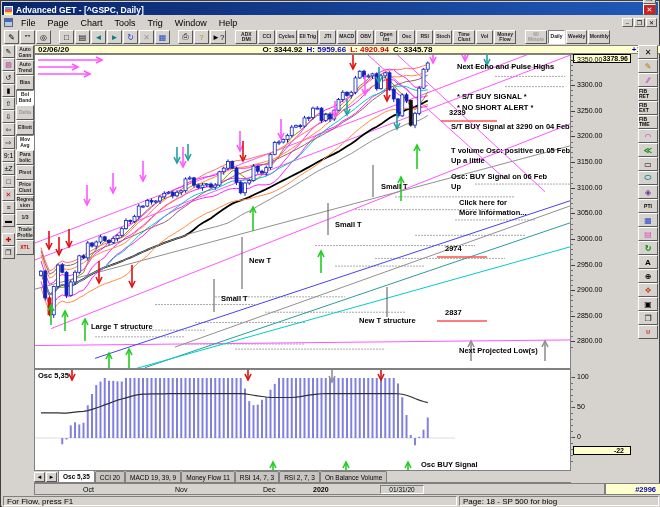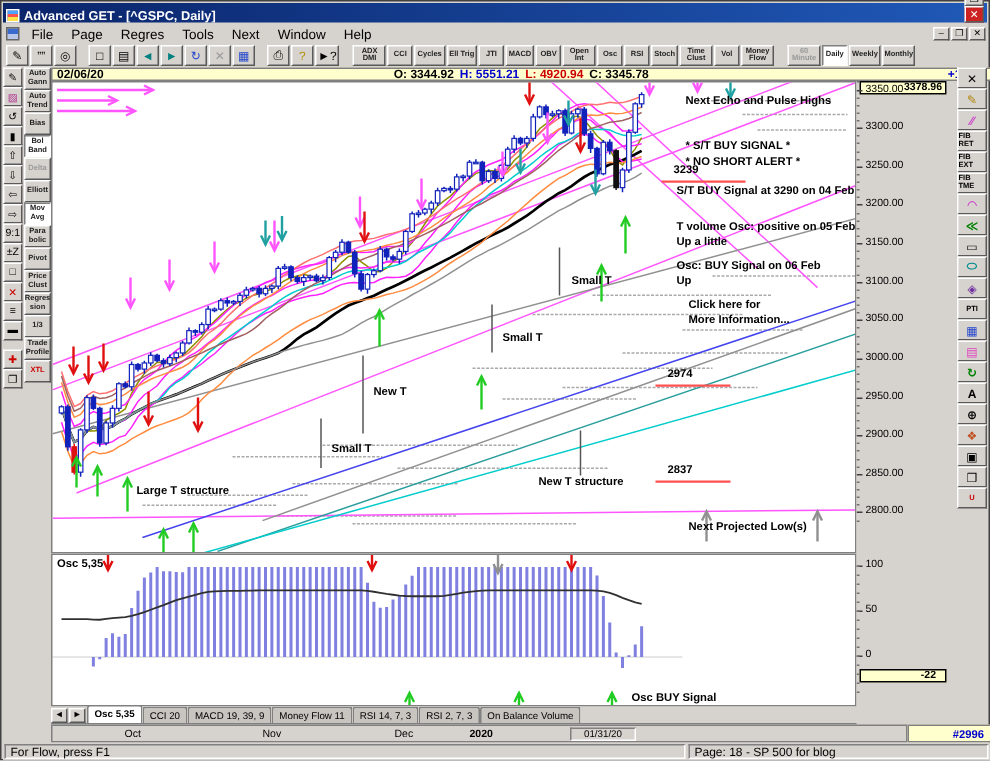--- a/index.html
+++ b/index.html
@@ -68,23 +68,23 @@
         <span class="winbtn raised">–</span>
         <span class="winbtn raised">❐</span>
         <span class="winbtn raised close">✕</span>
       </span>
   </div>
   <div id="menubar">
     <span id="child-icon"></span>
     <span id="menu-items" style="display:flex;">
         <span class="menu-item">File</span>
         <span class="menu-item">Page</span>
-        <span class="menu-item">Regres</span>
+        <span class="menu-item">Chart</span>
         <span class="menu-item">Tools</span>
-        <span class="menu-item">Next</span>
+        <span class="menu-item">Trig</span>
         <span class="menu-item">Window</span>
         <span class="menu-item">Help</span>
       </span>
     <span id="menu-spacer"></span>
     <span id="child-controls" style="display:flex;">
         <span class="childbtn raised">–</span>
         <span class="childbtn raised">❐</span>
         <span class="childbtn raised">✕</span>
       </span>
   </div>
@@ -124,21 +124,21 @@
         <span class="sbtn raised disabled">60 Minute</span>
         <span class="sbtn raised active">Daily</span>
         <span class="sbtn raised">Weekly</span>
         <span class="sbtn raised">Monthly</span>
       </span>
   </div>
   <div id="infobar">
     <span id="ib-date">02/06/20</span>
     <span id="ib-ohlc">
       <span><span>O:</span> <span>3344.92</span></span>
-      <span class="lblH"><span>H:</span> <span>5551.21</span></span>
+      <span class="lblH"><span>H:</span> <span>5959.66</span></span>
       <span class="lblL"><span>L:</span> <span>4920.94</span></span>
       <span><span>C:</span> <span>3345.78</span></span>
     </span>
     <span id="ib-change">+11.09</span>
   </div>
   <div id="left-strip">
       <span class="lbtn raised">✎</span>
       <span class="lbtn raised" style="color: rgb(176, 48, 144);">▨</span>
       <span class="lbtn raised">↺</span>
       <span class="lbtn raised">▮</span>

